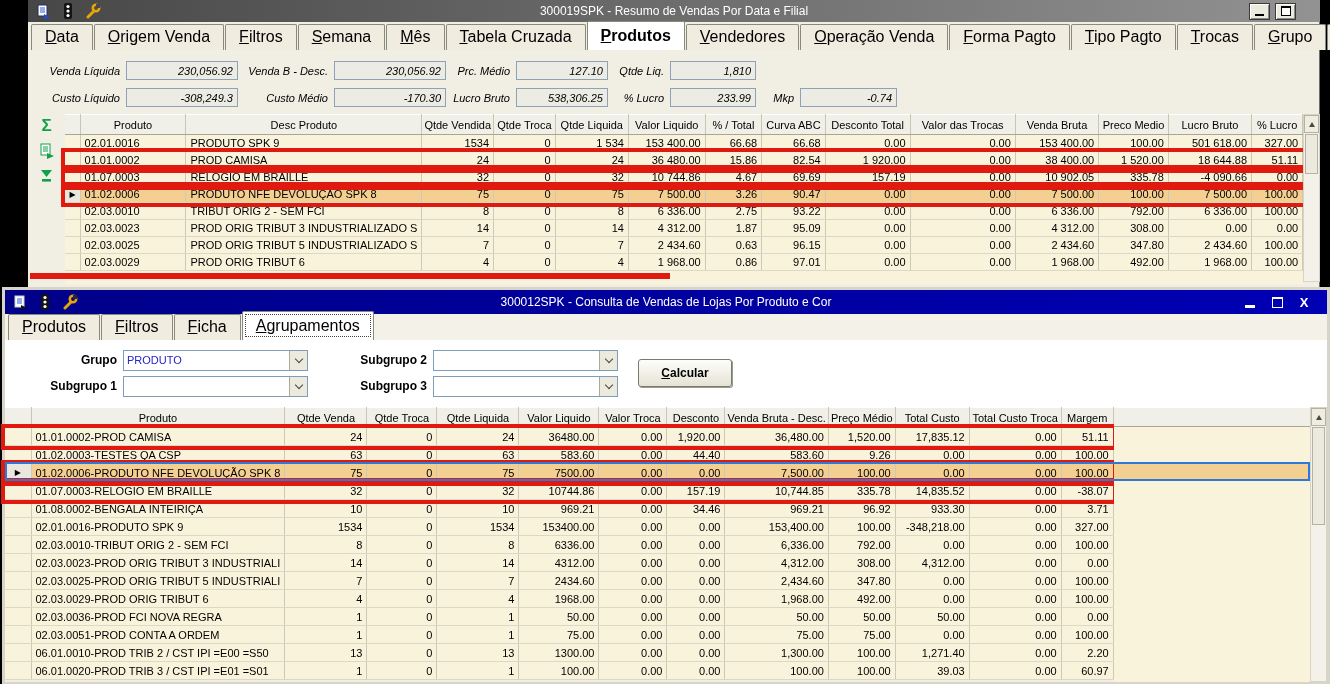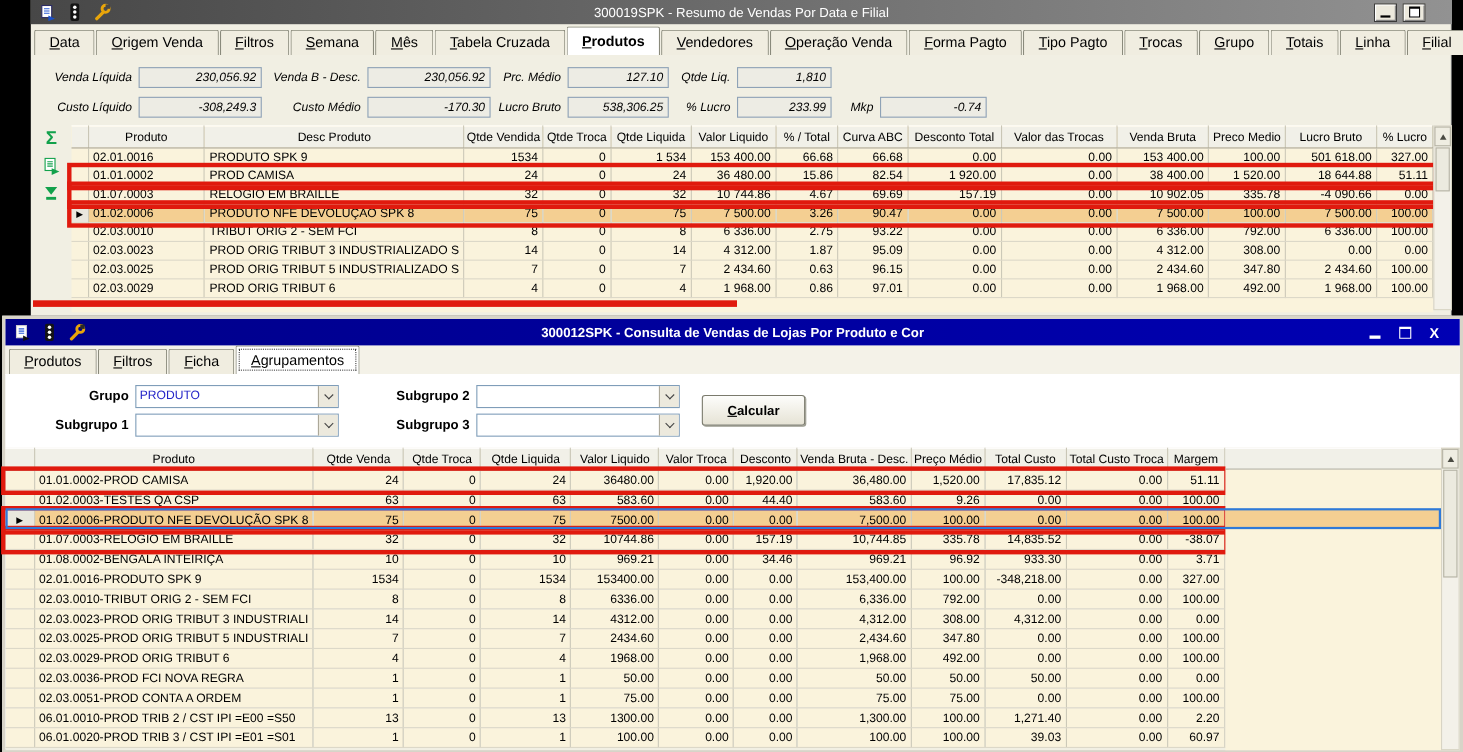--- a/index.html
+++ b/index.html
@@ -6,37 +6,37 @@
   body{
     width:1330px;height:684px;position:relative;overflow:hidden;
     background:#000;font-family:"Liberation Sans",sans-serif;
     -webkit-font-smoothing:none;
   }
   
   .titlebar{height:22px;display:flex;align-items:center;position:relative;padding:0 6px;}
   .titlebar-top{background:linear-gradient(90deg,#474747,#929292);}
   .titlebar-bot{height:24px;background:linear-gradient(90deg,#000089,#0000b4);}
   .tb-title{position:absolute;left:0;right:0;text-align:center;color:#fff;font-size:12px;pointer-events:none;}
-  .tb-title-b{font-weight:bold;}
+  .tb-title-b{font-weight:normal;}
   .tb-icons{display:flex;gap:7px;align-items:center;z-index:2;}
   .tb-icons svg{display:block;}
   .tb-btns{margin-left:auto;display:flex;gap:5px;align-items:center;z-index:2;margin-right:18px;}
   .tbtn{width:19px;height:15px;background:#ECE9DD;border:1px solid #3a3a3a;
         box-shadow:inset 1px 1px 0 #fff, inset -1px -1px 0 #8b8b8b;
         display:flex;align-items:center;justify-content:center;}
   .g-min{width:9px;height:2px;background:#000;margin-top:7px;}
   .g-rest{width:8px;height:7px;border:1px solid #000;border-top:2px solid #000;background:#fff;}
   .tbtn2{width:22px;height:17px;display:flex;align-items:center;justify-content:center;color:#fff;}
   .g-min2{width:10px;height:3px;background:#fff;margin-top:8px;}
   .g-max2{width:9px;height:8px;border:1px solid #fff;border-top:2px solid #fff;}
   .g-x2{font-size:13px;font-weight:bold;line-height:1;}
   
   .tabs{display:flex;align-items:flex-end;height:28px;box-sizing:border-box;padding:4px 0 0 3px;}
   .tab{display:inline-block;border:1px solid #8a8a7c;border-bottom:none;background:#F0EDE0;
-       padding:3px 13px 4px;font-size:13px;color:#000;border-radius:2px 2px 0 0;margin-right:1px;
+       padding:3px 13px 4px;font-size:16px;color:#000;border-radius:2px 2px 0 0;margin-right:1px;
        white-space:nowrap;}
   .tab::first-letter{text-decoration:underline;}
   .tab.active{background:#fff;font-weight:bold;padding-top:5px;padding-bottom:5px;position:relative;z-index:1;}
   .tab.active2{background:#fff;padding-top:5px;padding-bottom:5px;outline:1px dotted #444;outline-offset:-4px;position:relative;z-index:1;}
   
   #win-top{position:absolute;left:28px;top:0;width:1292px;height:287px;background:#F1EFE3;
            box-shadow:inset -1px 0 0 #6d6d6d;}
   #top-summary{padding:7px 0 0 12px;height:57px;}
   .srow{display:flex;align-items:center;height:27px;font-style:italic;}
   .slabel{font-size:11px;text-align:right;padding-right:6px;box-sizing:border-box;color:#000;}

